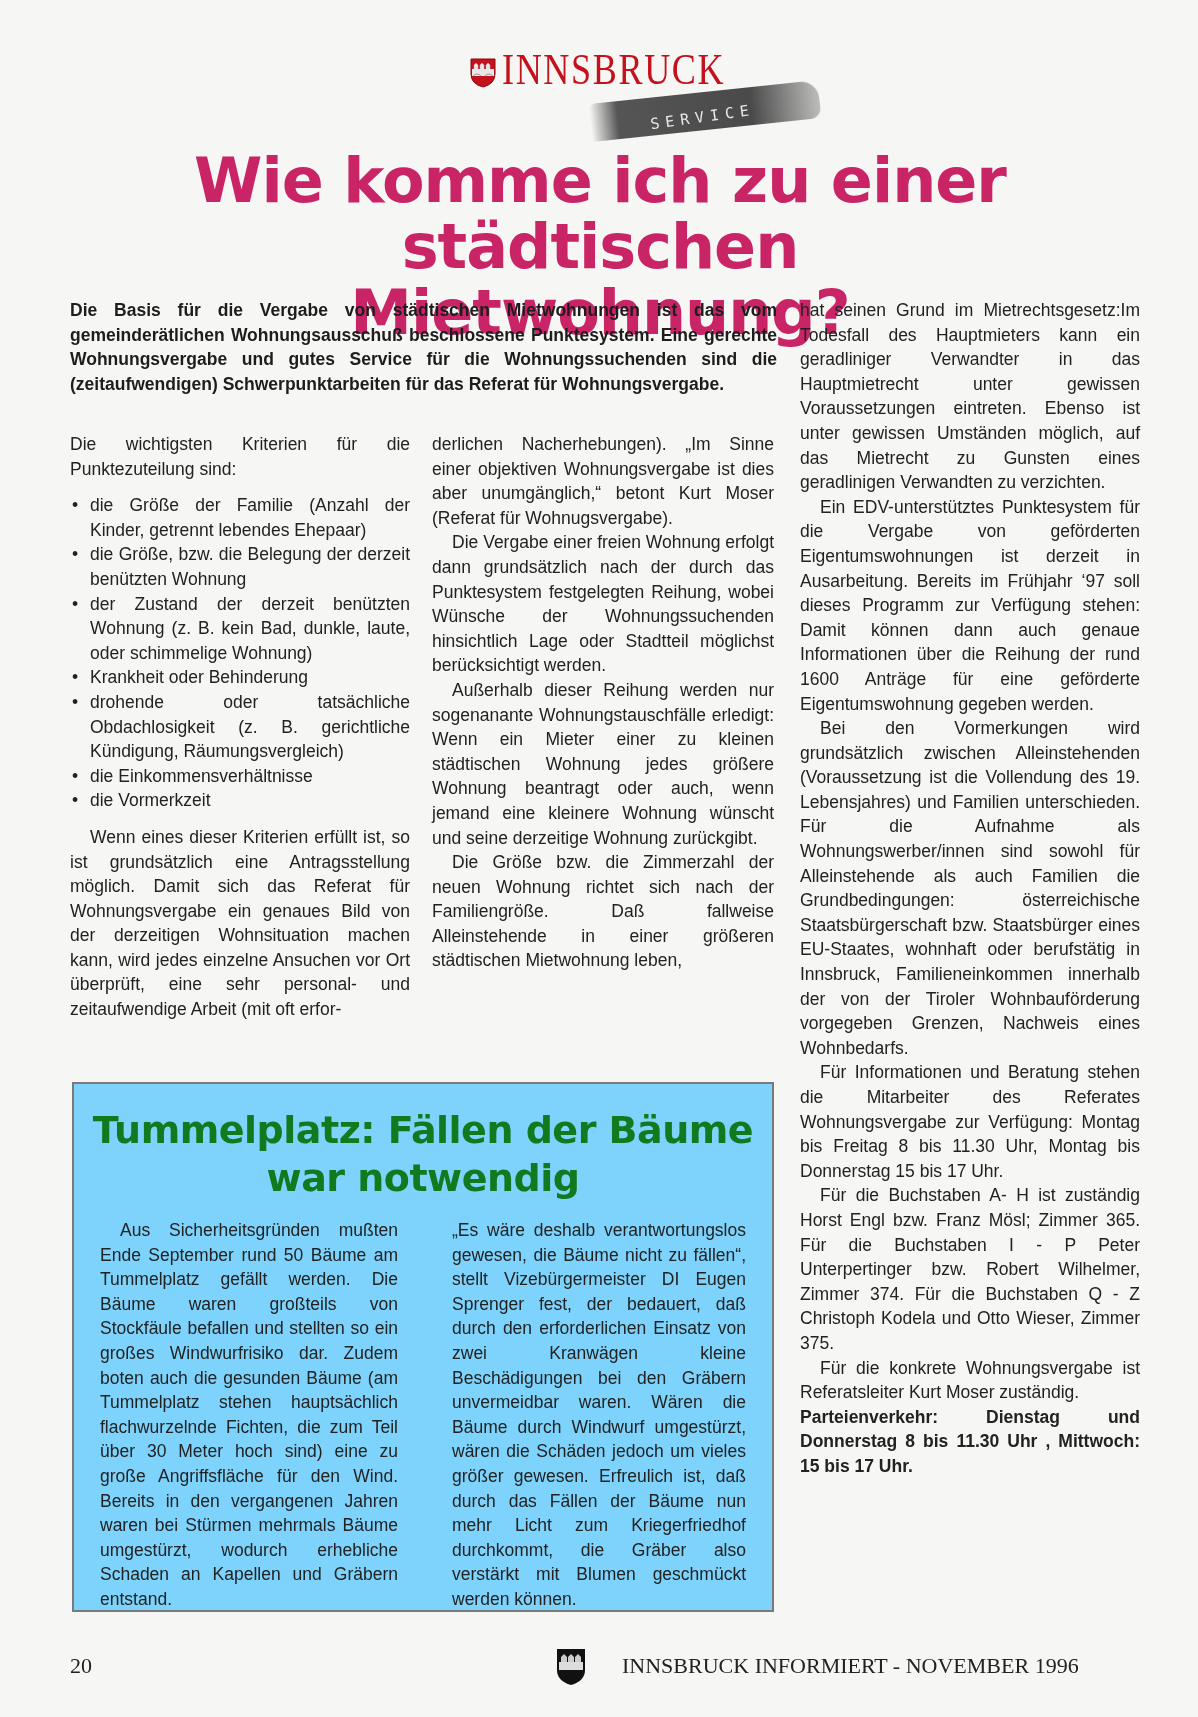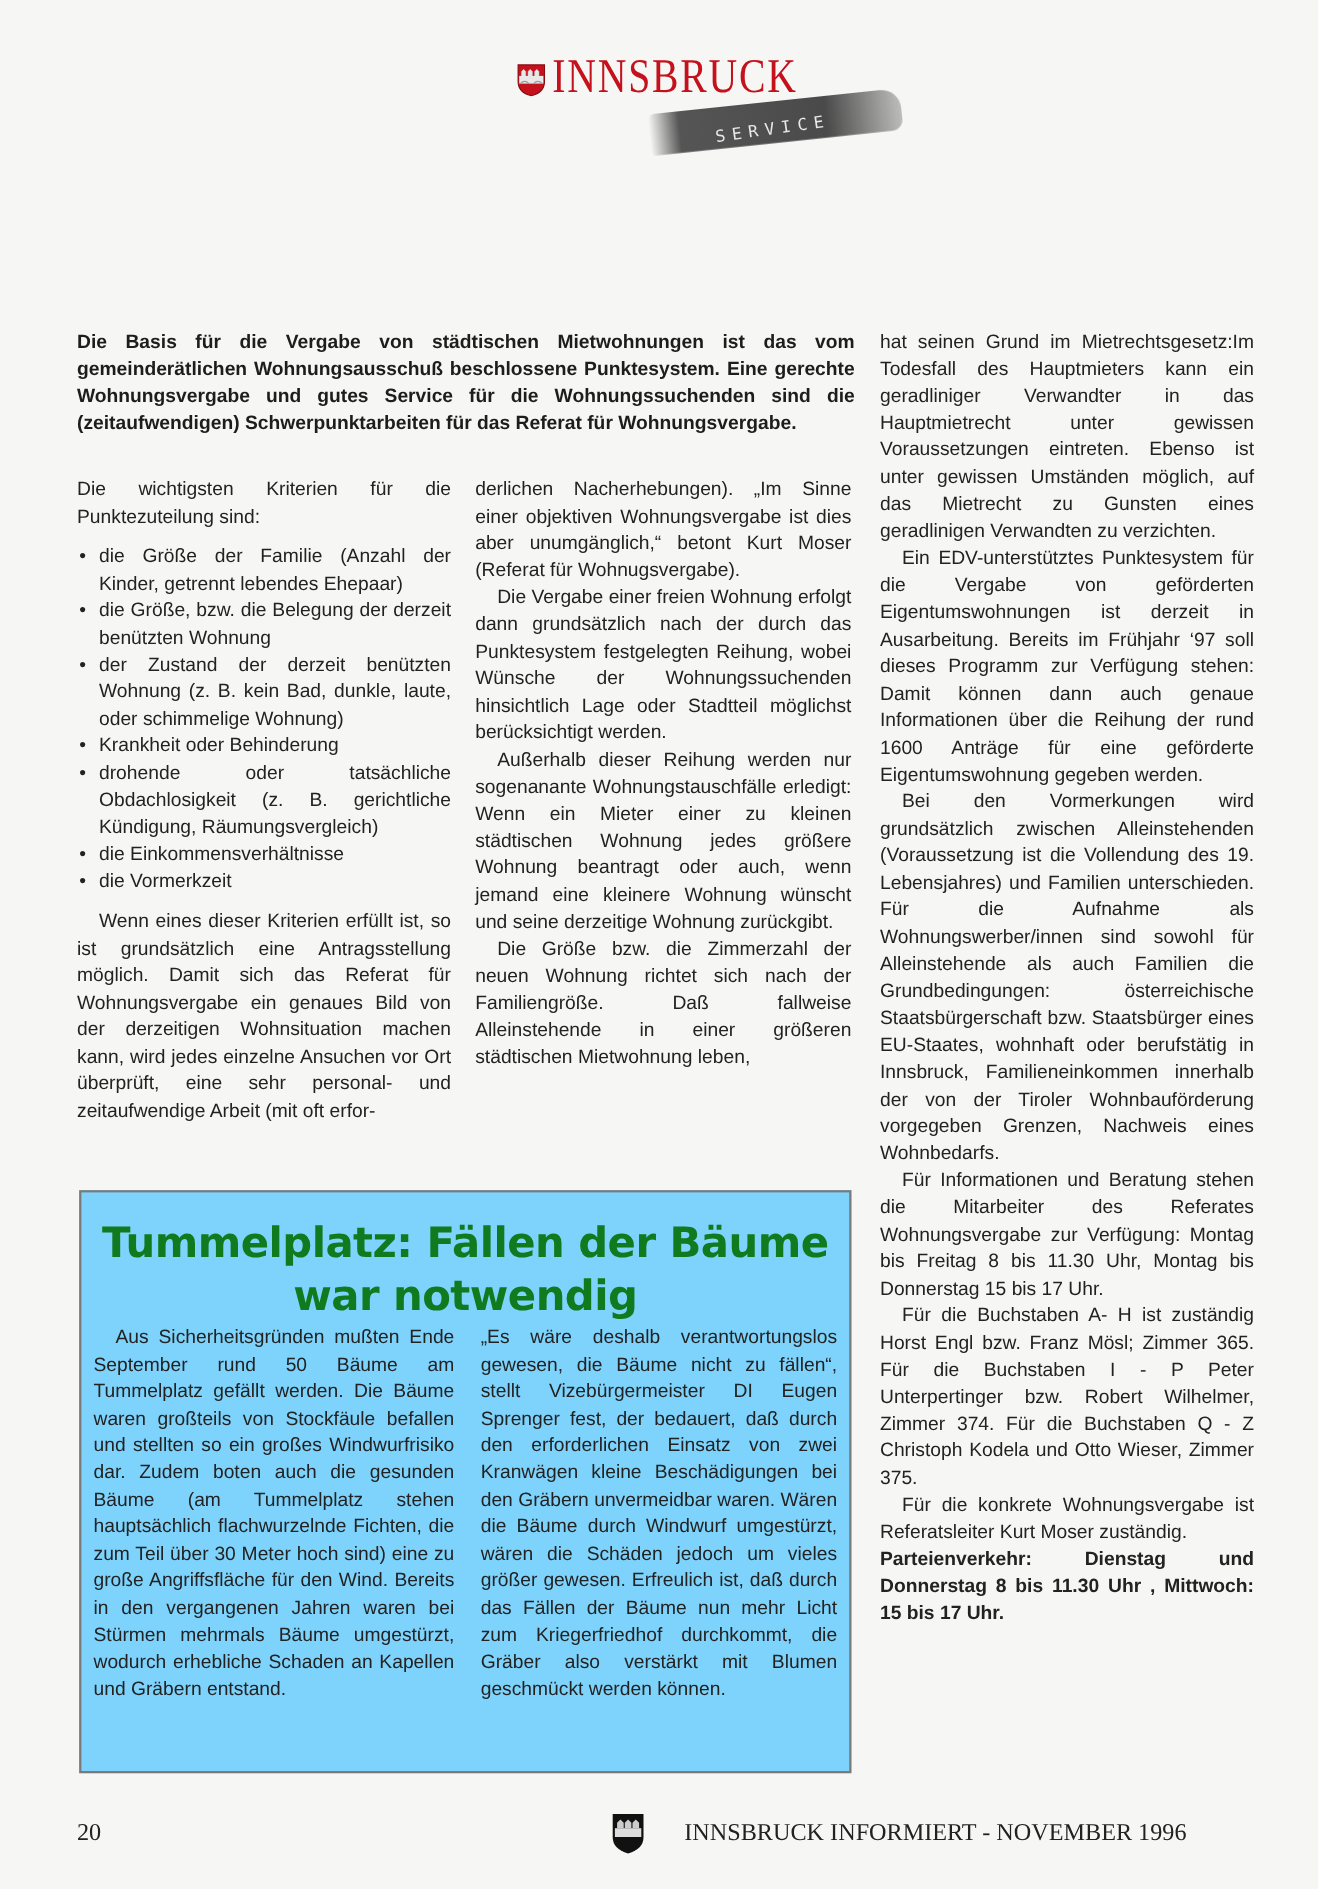--- a/index.html
+++ b/index.html
@@ -63,21 +63,21 @@
   .box {
     position: absolute; left: 72px; top: 1082px; width: 702px; height: 530px;
     border: 2px solid #7a7a7a; background: #7dd3fc; box-sizing: border-box;
   }
   .box-title {
     position: absolute; left: 0; right: 0; top: 22px; text-align: center;
     font-family: "DejaVu Sans", sans-serif; font-weight: bold; font-size: 38px; line-height: 48px;
     color: #117a1e; letter-spacing: -0.5px;
   }
   .bcol { position: absolute; top: 118px; font-size: 17.5px; line-height: 24.6px; text-align: justify; font-family: "Liberation Sans", sans-serif; color: #222; }
-  .bcol p { margin: 1px; }
+  .bcol p { margin: 16px; }
   .bcol p.ind { text-indent: 20px; }
   .bcol1 { left: 10px; width: 330px; }
   .bcol2 { left: 362px; width: 326px; }
 
   
   .footer-page { position: absolute; left: 70px; top: 1653px; font-family: "Liberation Serif", serif; font-size: 22px; color: #222; }
   .footer-crest { position: absolute; left: 556px; top: 1648px; width: 30px; height: 38px; }
   .footer-title { position: absolute; left: 622px; top: 1653px; font-family: "Liberation Serif", serif; font-size: 22px; color: #222; letter-spacing: 0px; white-space: nowrap; }
 </style>
 </head>
@@ -90,20 +90,24 @@
       <path d="M1 1 H25 V16 Q25 26 13 29 Q1 26 1 16 Z" fill="#c4111c" stroke="#8a0a12" stroke-width="1"></path>
       <rect x="2" y="11" width="22" height="7" fill="#e8e8e8"></rect>
       <path d="M4 11 V7 L6 5 L8 7 V11 M10 11 V7 L12 5 L14 7 V11 M16 11 V7 L18 5 L20 7 V11" fill="#e8e8e8" stroke="#bbb" stroke-width="0.5"></path>
       <path d="M3 18 Q7 14 11 18 M15 18 Q19 14 23 18" fill="none" stroke="#999" stroke-width="1"></path>
     </svg>
     <div class="brand">INNSBRUCK</div>
     <div class="brush"></div>
     <div class="service">SERVICE</div>
   </div>
 
+  <h1 class="headline" style="margin:0;">
+    <span>Wie komme ich zu einer</span><br>
+    <span>städtischen Mietwohnung?</span>
+  </h1>
 
   <p class="lead" style="margin:0;">Die Basis für die Vergabe von städtischen Mietwohnungen ist das vom gemeinderätlichen Wohnungsausschuß beschlossene Punktesystem. Eine gerechte Wohnungsvergabe und gutes Service für die Wohnungssuchenden sind die (zeitaufwendigen) Schwerpunktarbeiten für das Referat für Wohnungsvergabe.</p>
 
   <div class="col col1">
     <p>Die wichtigsten Kriterien für die Punktezuteilung sind:</p>
     <ul>
       <li>die Größe der Familie (Anzahl der Kinder, getrennt lebendes Ehepaar)</li>
       <li>die Größe, bzw. die Belegung der derzeit benützten Wohnung</li>
       <li>der Zustand der derzeit benützten Wohnung (z. B. kein Bad, dunkle, laute, oder schimmelige Wohnung)</li>
       <li>Krankheit oder Behinderung</li>

